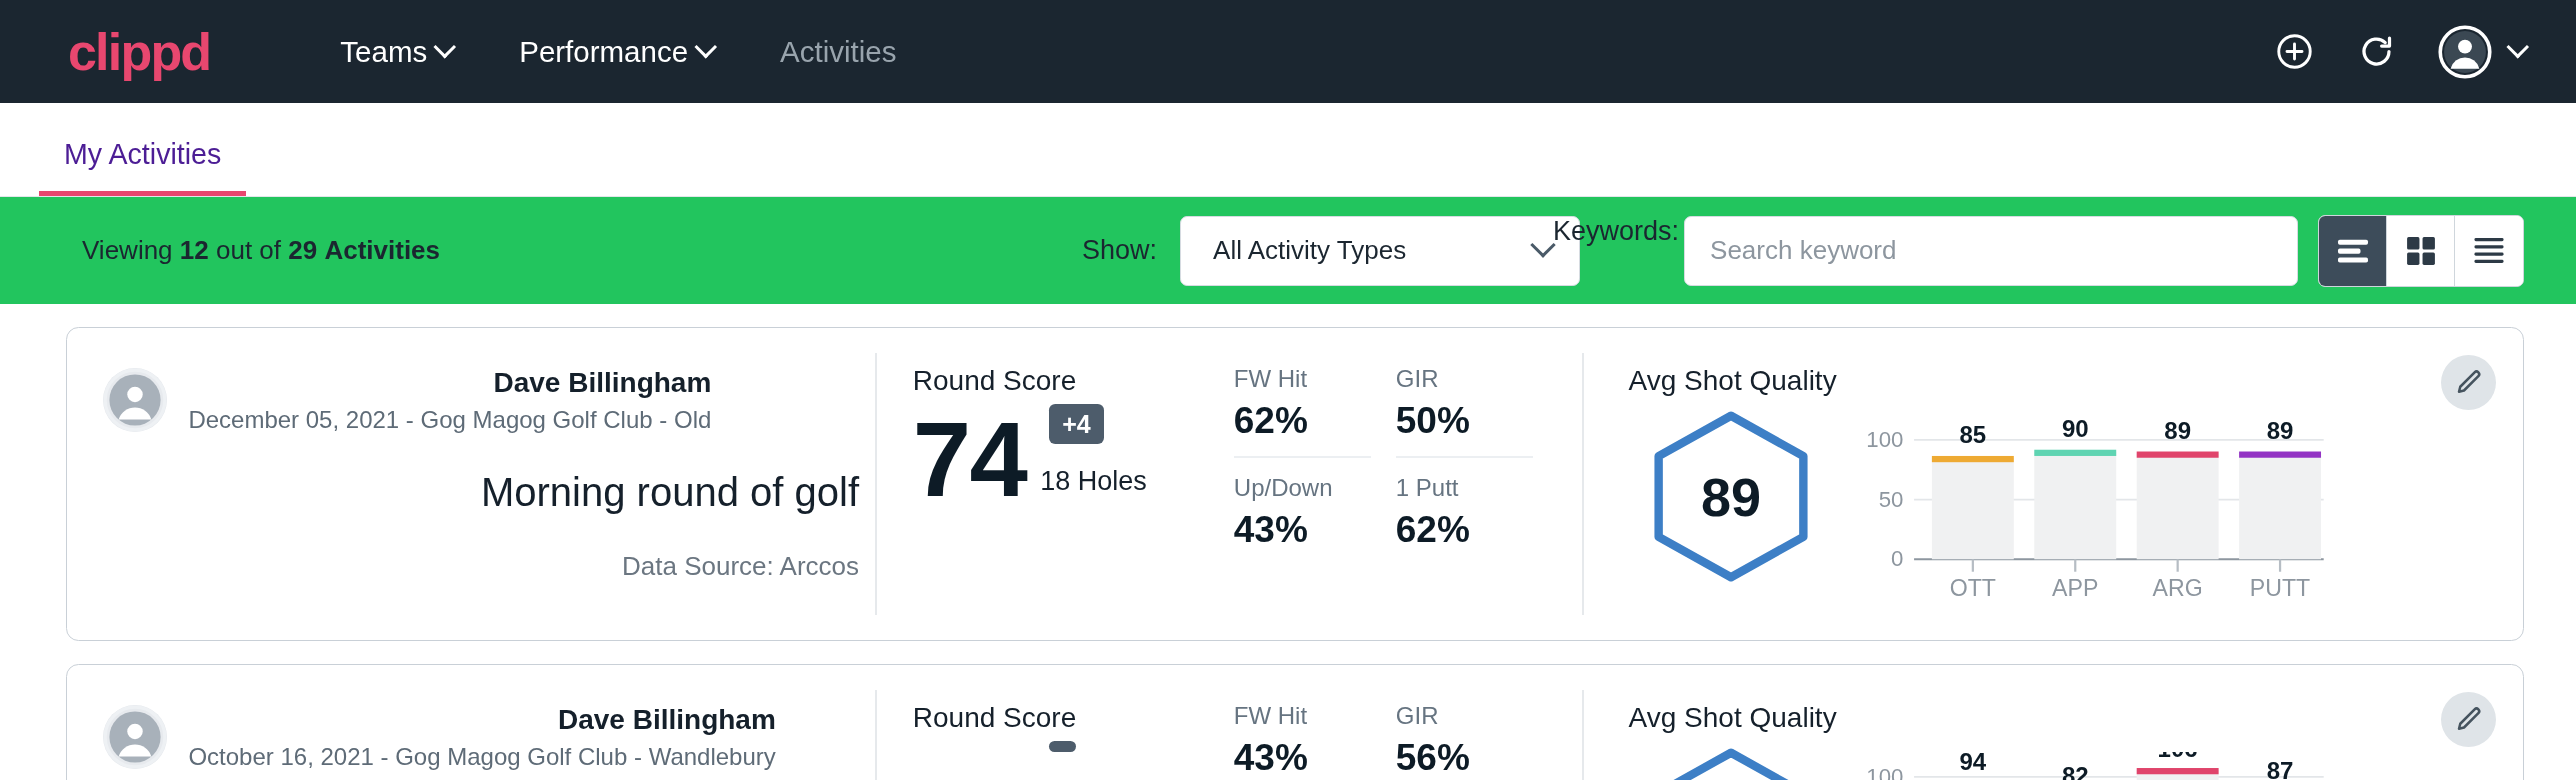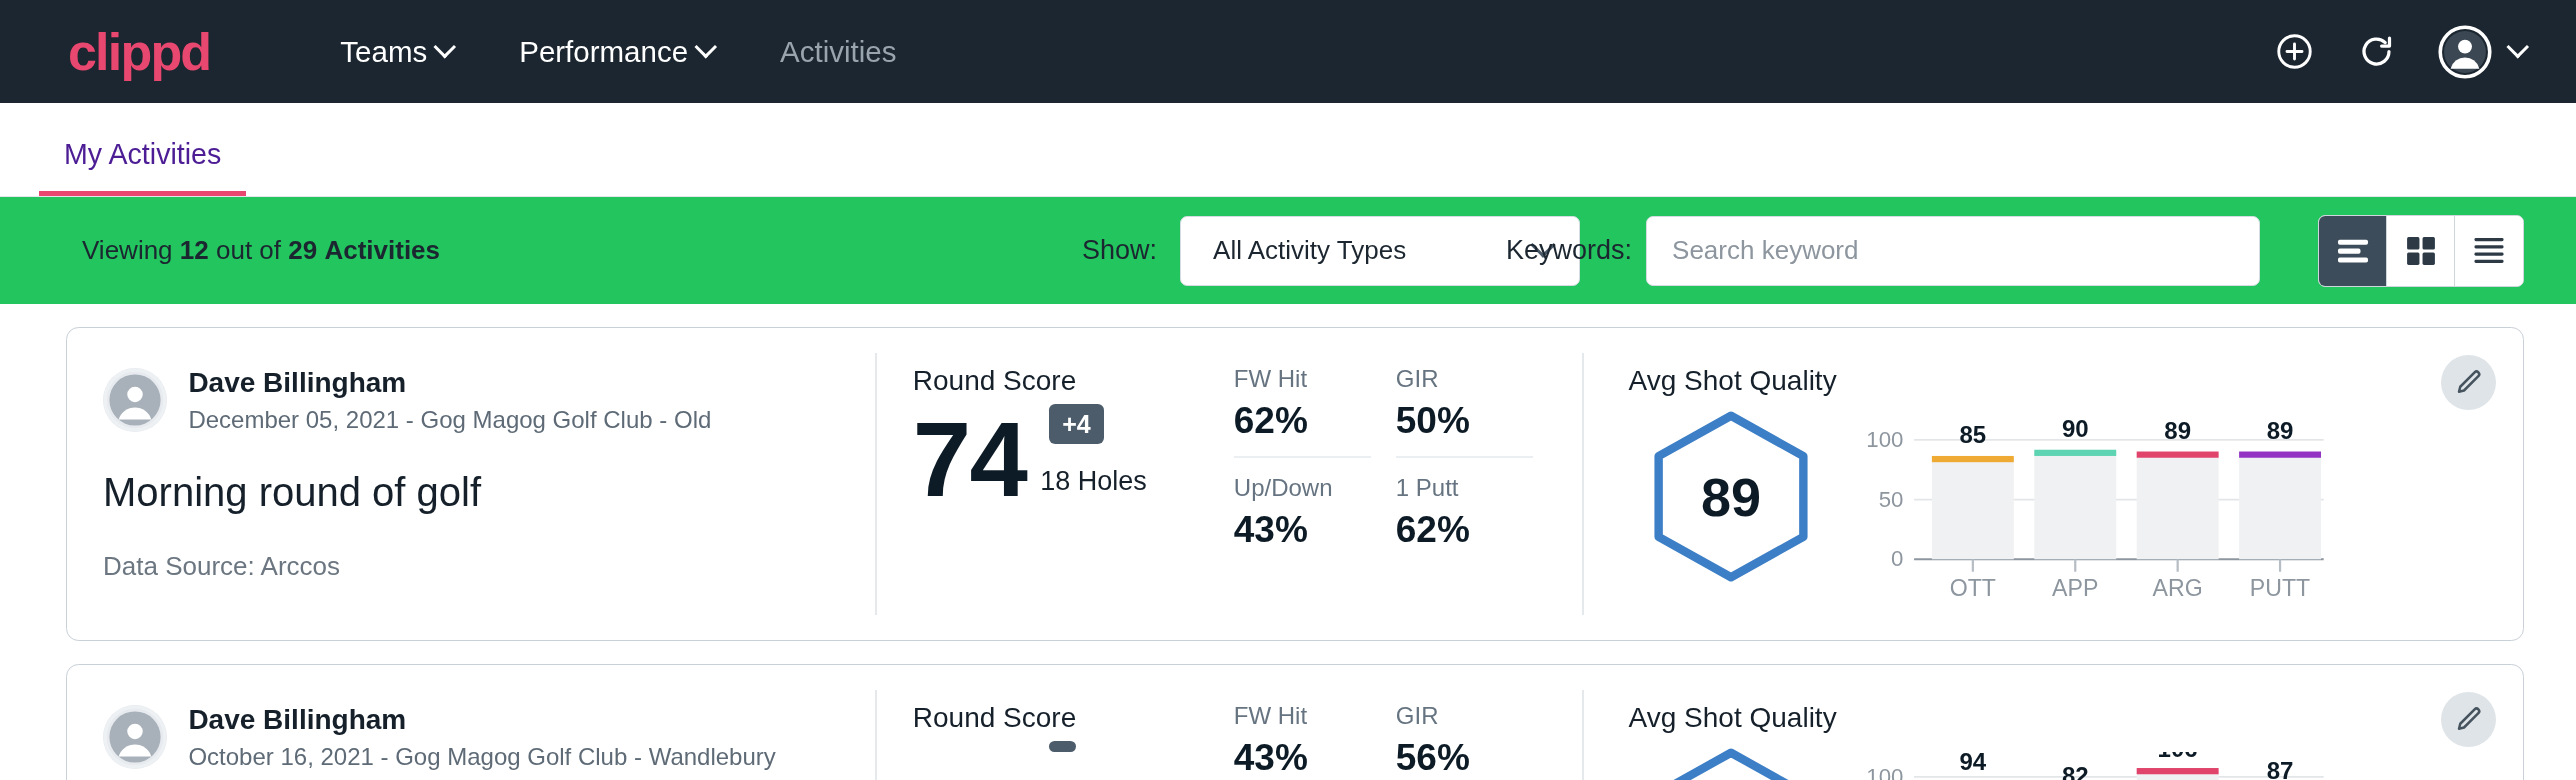--- a/index.html
+++ b/index.html
@@ -82,22 +82,22 @@
   .select .caret{
     width:19.6px;height:19.6px; position:relative; top:-4.5px;
   }
   .select .caret:before{
     content:""; position:absolute; left:0; top:0;
     width:15px;height:15px;
     border-right:3.6px solid #4a5a68; border-bottom:3.6px solid #4a5a68;
     transform:rotate(45deg);
   }
   .kw-wrap{
-    position:absolute; left:1506px; top:50%; transform:translateY(-50%);
-    display:flex; align-items:center; gap:14px;
+    position:absolute; left:1553px; top:50%; transform:translateY(-50%);
+    display:flex; align-items:flex-start; gap:5px;
   }
   .search{
     width:614px; height:70px; background:#ffffff;
     border:0.9px solid #d6dbe1; border-radius:7.1px;
     padding:0 25px; font-size:26px; color:#1b2630;
     font-family:"Liberation Sans", sans-serif;
     outline:none;
   }
   .search::placeholder{ color:#8d969f; }
   .viewtoggle{
@@ -115,21 +115,21 @@
   
   .cards{ padding:23px 52px 0 66px; background:#ffffff; }
   .card{
     border:0.9px solid #c9d0d7; border-radius:12.5px;
     background:#ffffff; height:314px;
     display:flex; align-items:stretch; position:relative;
     margin-bottom:23px;
     overflow:hidden;
   }
   
-  .c-left{ width:808px; padding:37px 4px 0 36px; flex:none; }
+  .c-left{ width:808px; padding:37px 16px 0 36px; flex:none;text-align:right; }
   .c-user{ display:flex; align-items:center; gap:21.4px; }
   .c-avatar{
     width:64px;height:64px;border-radius:50%;
     background:#e7eaee; display:flex;align-items:center;justify-content:center;
     flex:none; overflow:hidden;
   }
   .c-name{ font-size:28px; font-weight:700; color:#15202b; line-height:1.25;}
   .c-sub{ font-size:24px; color:#5e6b77; line-height:1.35; margin-top:3.6px;}
   .c-title{ font-size:40px; font-weight:400; color:#15202b; margin-top:34px; }
   .c-src{ font-size:26px; color:#6b7681; margin-top:36px; }

